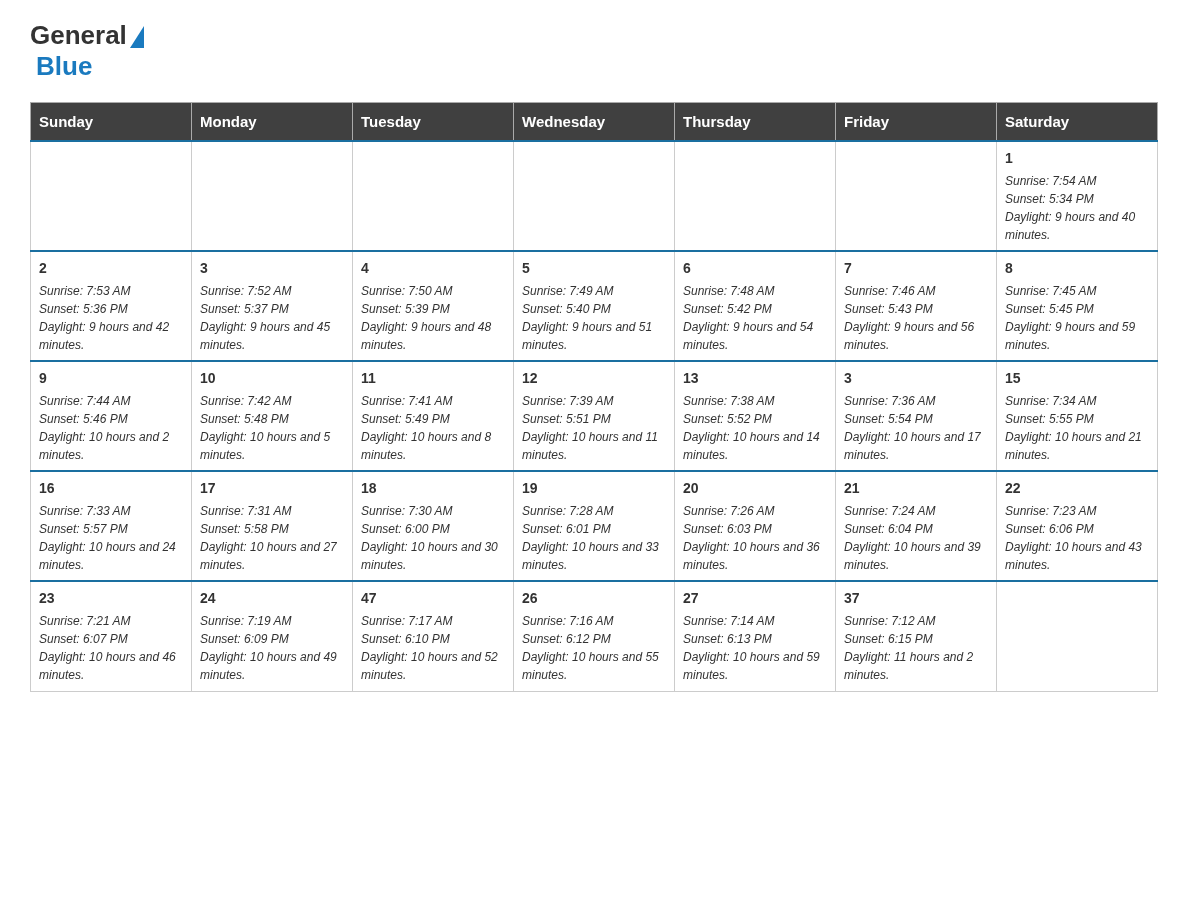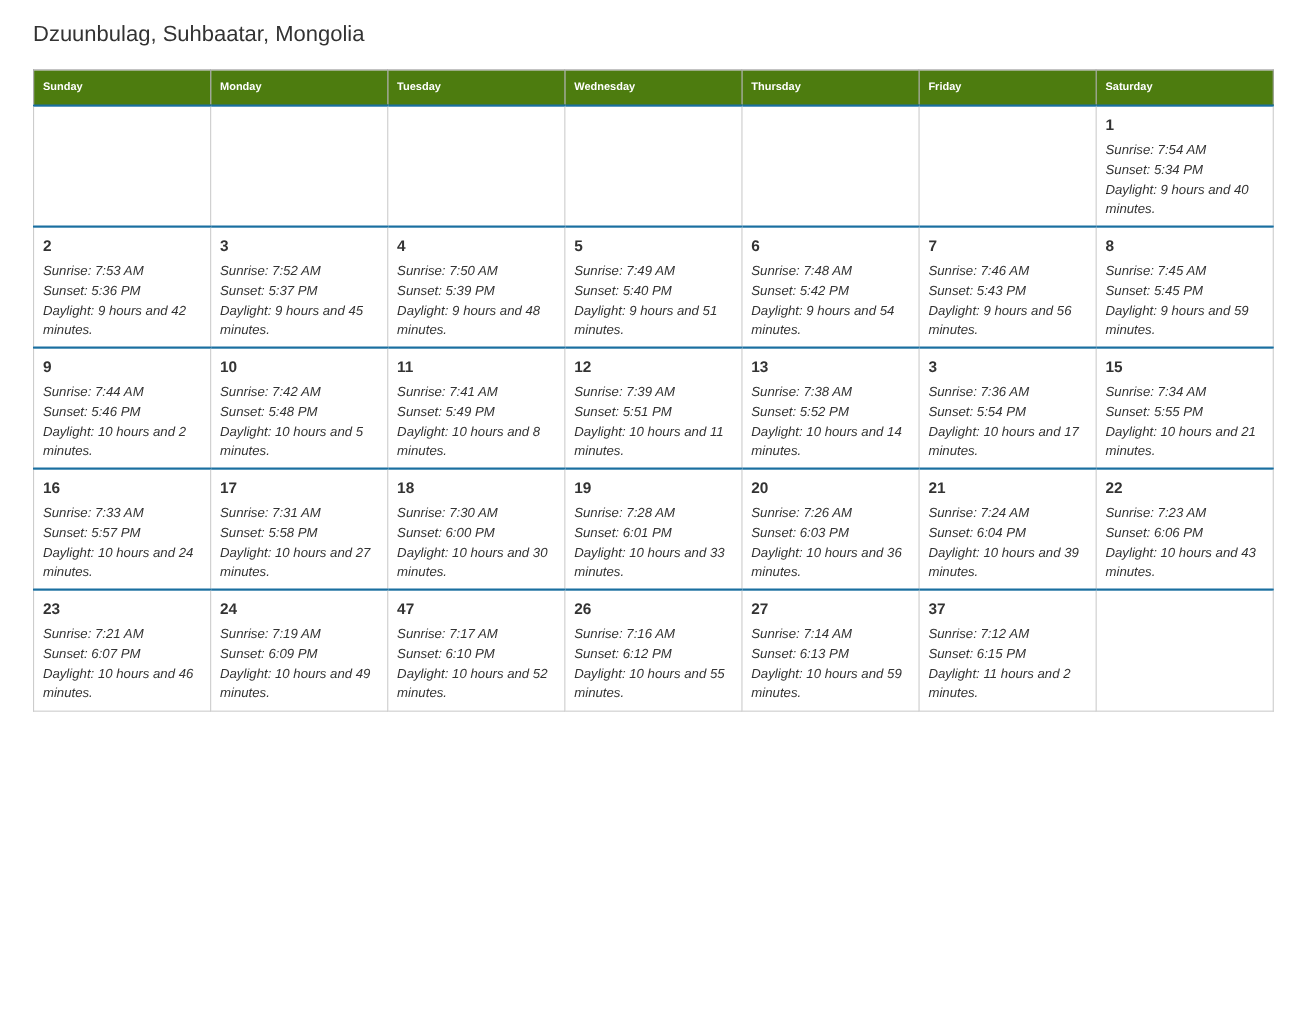--- a/index.html
+++ b/index.html
@@ -49,24 +49,24 @@
     .title-block .subtitle {
       font-size: 20px;
       color: #333;
     }
     .calendar {
       width: 100%;
       border-collapse: collapse;
       border: 1px solid #aaa;
     }
     .calendar th {
-      background-color: #4d7c0f;
+      background-color: #404040;
       color: #fff;
       padding: 10px 8px;
-      font-size: 10px;
+      font-size: 15px;
       font-weight: bold;
       text-align: left;
       border: 1px solid #aaa;
     }
     .calendar td {
       vertical-align: top;
       padding: 6px 8px;
       border: 1px solid #ccc;
       font-size: 12.5px;
       line-height: 1.5;
@@ -98,22 +98,30 @@
     }
     .logo-row {
       display: flex;
       align-items: center;
     }
   </style>
 </head>
 <body>
 
 <div class="header">
+  <div class="logo-wrapper">
+    <div class="logo-row">
+      <span class="logo-general">General</span>
+      <div class="logo-triangle"></div>
+    </div>
+    <div style="display:flex; align-items:center; margin-left: 4px;">
+      <span class="logo-blue">Blue</span>
+    </div>
+  </div>
   <div class="title-block">
-    <div class="subtitle">Dzuunbulag, Suhbaatar, Mongolia</div>
   </div>
 </div>
 
 <table class="calendar">
   <thead>
     <tr>
     <th>Sunday</th>
         <th>Monday</th>
         <th>Tuesday</th>
         <th>Wednesday</th>

